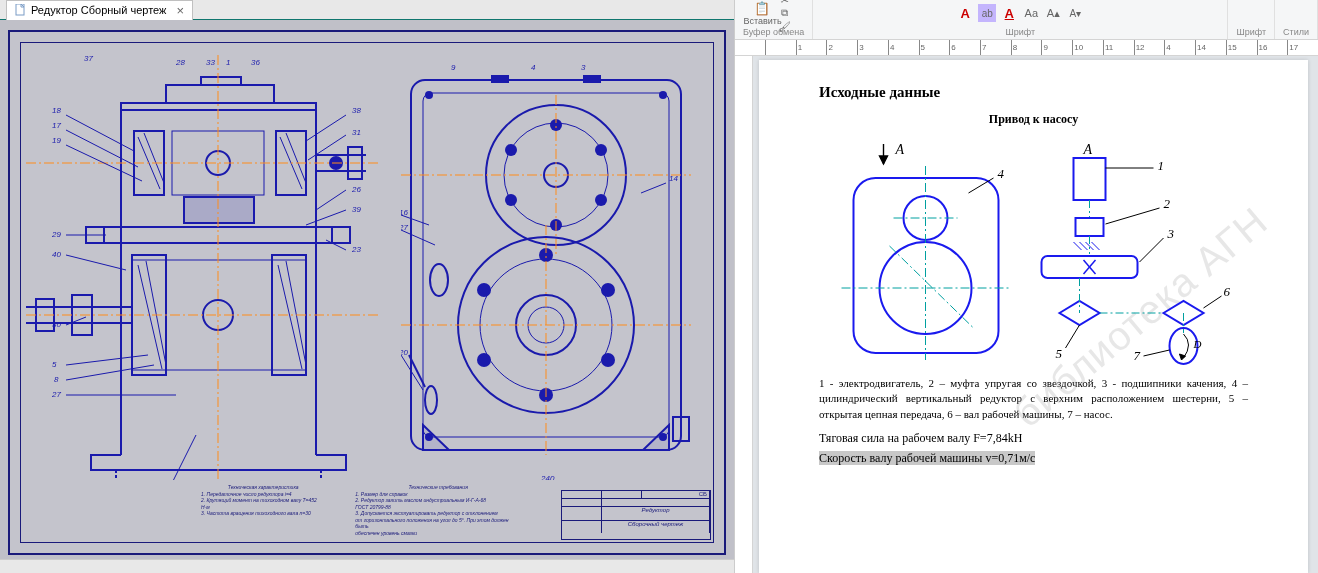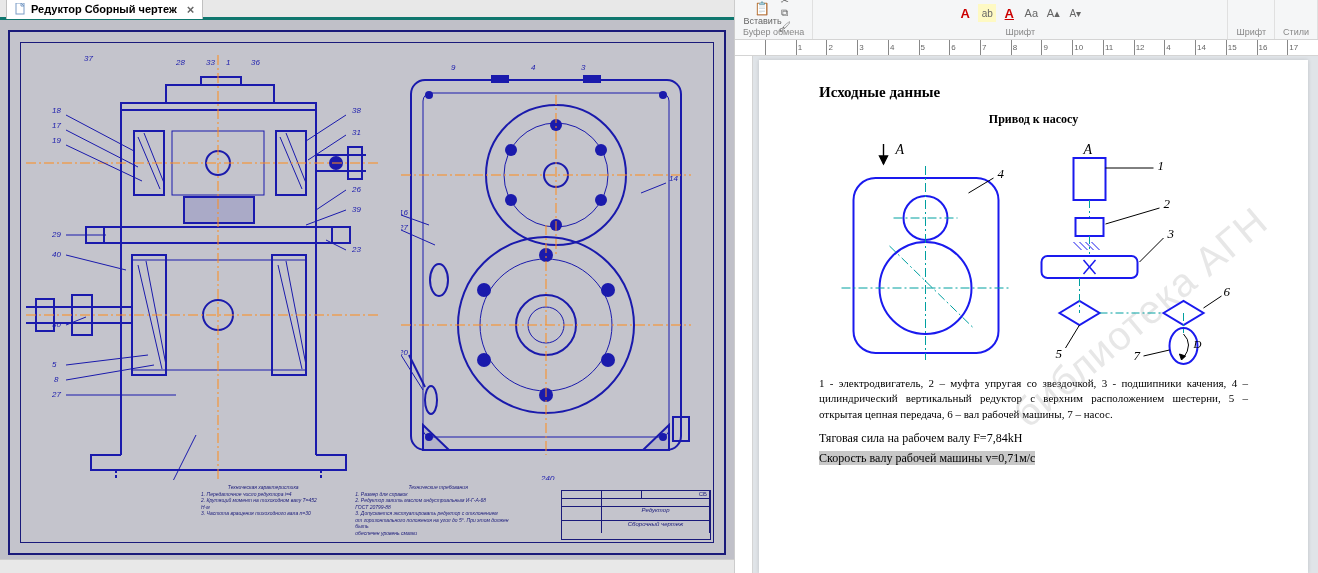--- a/index.html
+++ b/index.html
@@ -1,18 +1,18 @@
 <!DOCTYPE html>
 <html><head>
 <meta charset="utf-8">
 <style>
 * { margin: 0; padding: 0; box-sizing: border-box; }
 body { width: 1318px; height: 573px; font-family: Arial, sans-serif; font-size: 11px; display: flex; background: #fff; overflow: hidden; }
 .left-pane { width: 734px; height: 100%; display: flex; flex-direction: column; background: #f0f0f0; }
-.tab-bar { height: 20px; background: #e8e8e8; display: flex; align-items: center; padding: 0 6px; border-bottom: 3px solid #0f766e; font-weight: bold; }
+.tab-bar { height: 20px; background: #e8e8e8; display: flex; align-items: center; padding: 0 6px; border-bottom: 1px solid #0f766e; }
 .tab { background: #fff; border: 1px solid #c0c0c0; border-bottom: none; padding: 2px 8px; display: flex; align-items: center; gap: 4px; font-size: 11px; }
 .tab .icon { width: 12px; height: 12px; }
 .tab .close { color: #666; font-size: 13px; margin-left: 6px; }
 .cad-viewport { flex: 1; background: #c0c0c8; position: relative; overflow: hidden; }
 .drawing-sheet { position: absolute; left: 8px; top: 10px; right: 8px; bottom: 18px; background: #c4c4cc; border: 2px solid #1a1a7a; }
 .drawing-inner { position: absolute; left: 10px; top: 10px; right: 10px; bottom: 10px; border: 1px solid #1a1a7a; }
 .left-view { position: absolute; left: 5px; top: 12px; width: 355px; height: 425px; }
 .right-view { position: absolute; left: 380px; top: 12px; width: 290px; height: 425px; }
 .title-block { position: absolute; right: 2px; bottom: 2px; width: 150px; height: 50px; border: 1px solid #1a1a7a; font-size: 6px; color: #1a1a7a; }
 .tb-row { border-bottom: 1px solid #1a1a7a; height: 8px; display: flex; }
@@ -301,21 +301,21 @@
           <span class="rb-ic" style="height:12px;font-size:10px">✂</span>
           <span class="rb-ic" style="height:12px;font-size:10px">⧉</span>
           <span class="rb-ic" style="height:12px;font-size:10px">🖌</span>
         </div>
       </div>
       <div class="ribbon-lbl">Буфер обмена</div>
     </div>
     <div class="ribbon-group" style="flex:1">
       <div class="ribbon-btns">
         <span class="rb-ic" style="color:#c00;font-weight:bold">A</span>
-        <span class="rb-ic" style="background:#fef9c3;padding:0 2px;font-size:10px">ab</span>
+        <span class="rb-ic" style="background:#c4b5fd;padding:0 2px;font-size:10px">ab</span>
         <span class="rb-ic" style="color:#c00;font-weight:bold;text-decoration:underline">A</span>
         <span class="rb-ic" style="font-size:11px">Aa</span>
         <span class="rb-ic" style="font-size:11px">A▴</span>
         <span class="rb-ic" style="font-size:10px">A▾</span>
       </div>
       <div class="ribbon-lbl">Шрифт</div>
     </div>
     <div class="ribbon-group">
       <div class="ribbon-lbl">Шрифт</div>
     </div>

